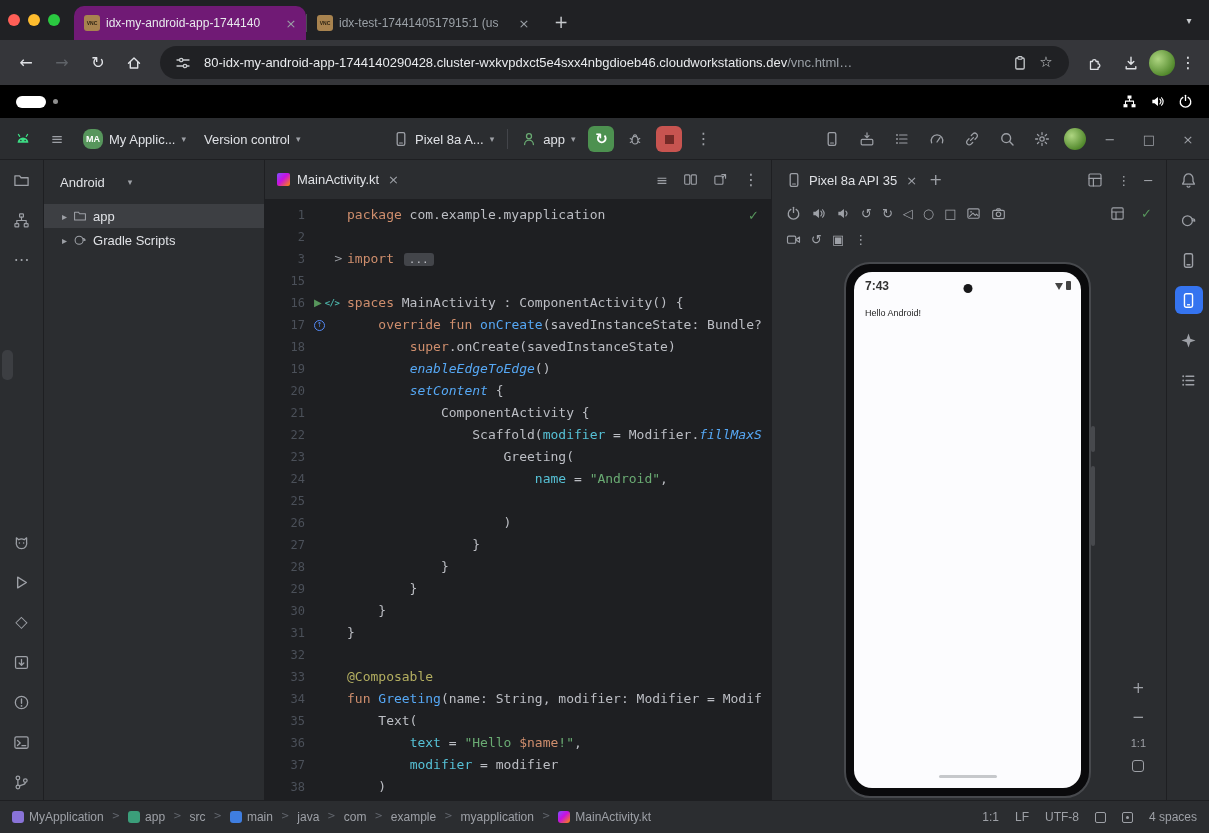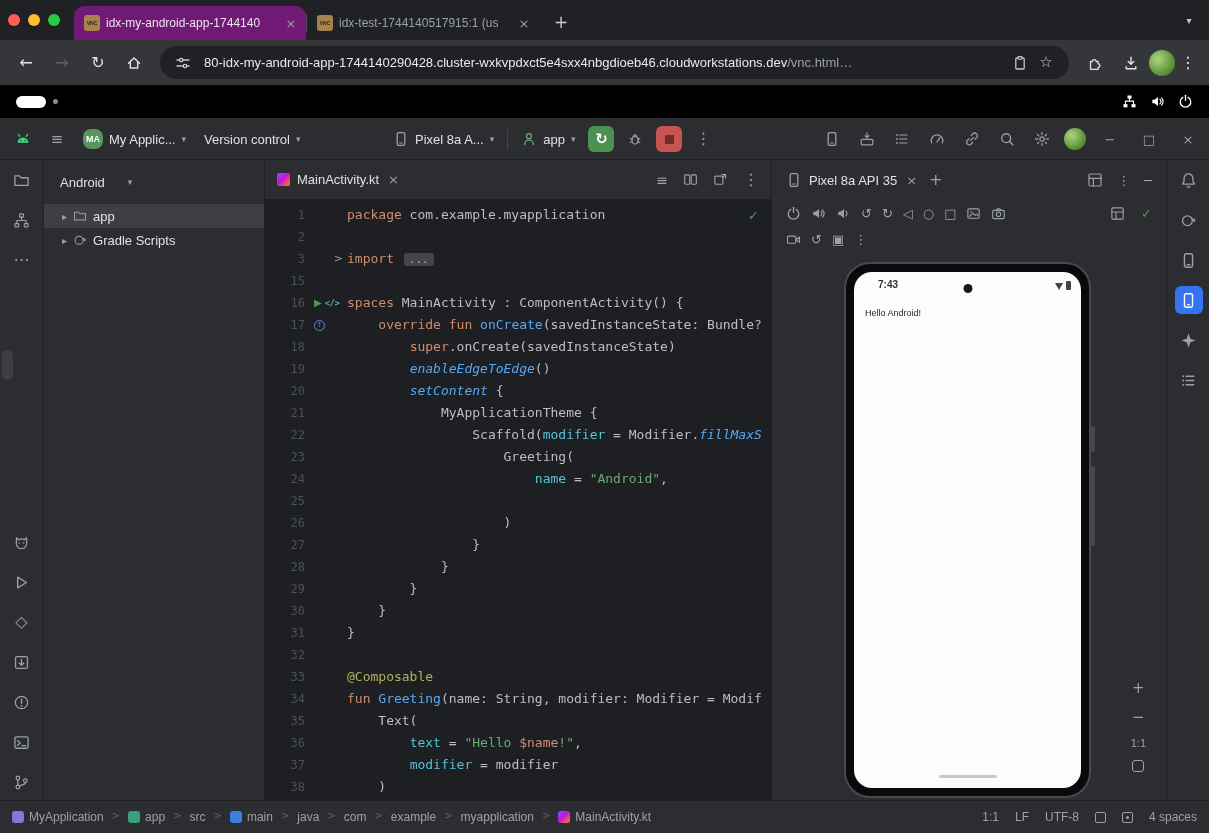--- a/index.html
+++ b/index.html
@@ -135,21 +135,21 @@
   .dtb .txt-ico{font-size:13px;font-family:"DejaVu Sans",sans-serif}
   .dtb-right{margin-left:auto;display:flex;gap:16px;align-items:center}
   [data-name="deploy-check-icon"]{color:#57965c}
 
   .phone{position:absolute;left:72px;top:102px;width:247px;height:536px;background:#0a0a0c;
     border:2px solid #47494d;border-radius:26px}
   .pbtn{position:absolute;right:-6px;width:4px;background:#47494d;border-radius:2px}
   .pbtn.b1{top:162px;height:26px}.pbtn.b2{top:202px;height:80px}
   .pscreen{position:absolute;left:8px;right:8px;top:8px;bottom:8px;background:#fcfcfe;
     border-radius:18px;overflow:hidden}
-  .pclock{position:absolute;left:24px;top:7px;font-size:10px;color:#333;font-weight:bold}
+  .pclock{position:absolute;left:11px;top:7px;font-size:12px;color:#333;font-weight:bold}
   .pcam{position:absolute;left:50%;top:12px;transform:translateX(-50%);width:9px;height:9px;
     border-radius:50%;background:#18181a}
   .pstat{position:absolute;right:10px;top:9px;display:flex;gap:3px;align-items:flex-end}
   .wifi{width:8px;height:7px;background:#444;clip-path:polygon(50% 100%,0 0,100% 0)}
   .batt{width:5px;height:9px;background:#444;border-radius:1px}
   .pmsg{position:absolute;left:11px;top:36px;font-size:9px;color:#1f1f1f}
   .ppill{position:absolute;bottom:10px;left:50%;transform:translateX(-50%);width:58px;height:3px;
     border-radius:2px;background:#c6c8cb}
   .zoomcol{position:absolute;right:20px;bottom:28px;display:flex;flex-direction:column;
     align-items:center;gap:11px;color:#9da0a6}
@@ -587,21 +587,21 @@
             <span class="code" data-name="code-text"><span class="t-d">        </span><span class="t-i">enableEdgeToEdge</span><span class="t-d">()</span></span>
           </div>
           <div class="cl" data-name="code-line">
             <span class="ln" data-name="line-number">20</span>
             <span class="gut" data-name="gutter"></span>
             <span class="code" data-name="code-text"><span class="t-d">        </span><span class="t-i">setContent</span><span class="t-d"> {</span></span>
           </div>
           <div class="cl" data-name="code-line">
             <span class="ln" data-name="line-number">21</span>
             <span class="gut" data-name="gutter"></span>
-            <span class="code" data-name="code-text"><span class="t-d">            MyApplicationTheme {</span></span>
+            <span class="code" data-name="code-text"><span class="t-d">            ComponentActivity {</span></span>
           </div>
           <div class="cl" data-name="code-line">
             <span class="ln" data-name="line-number">22</span>
             <span class="gut" data-name="gutter"></span>
             <span class="code" data-name="code-text"><span class="t-d">                Scaffold(</span><span class="t-n">modifier</span><span class="t-d"> = Modifier.</span><span class="t-i">fillMaxS</span></span>
           </div>
           <div class="cl" data-name="code-line">
             <span class="ln" data-name="line-number">23</span>
             <span class="gut" data-name="gutter"></span>
             <span class="code" data-name="code-text"><span class="t-d">                    Greeting(</span></span>

